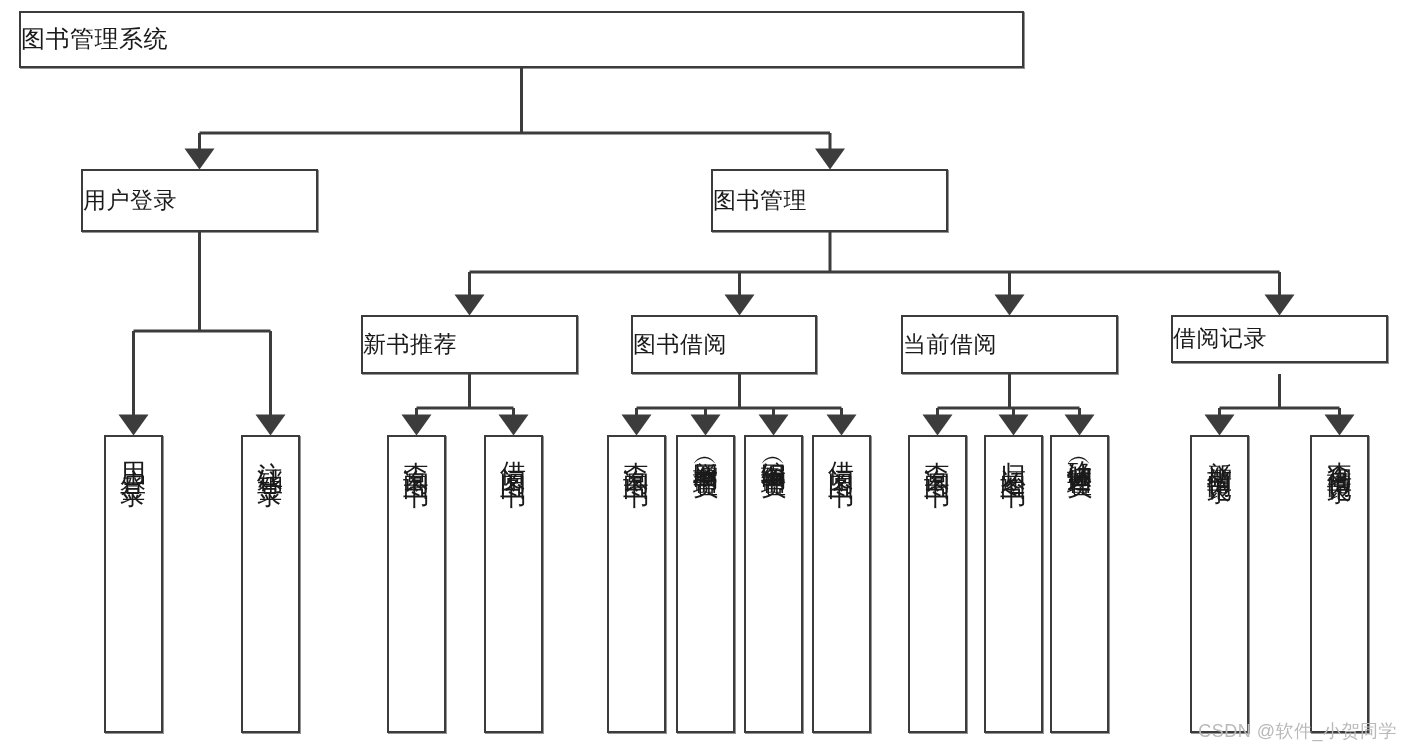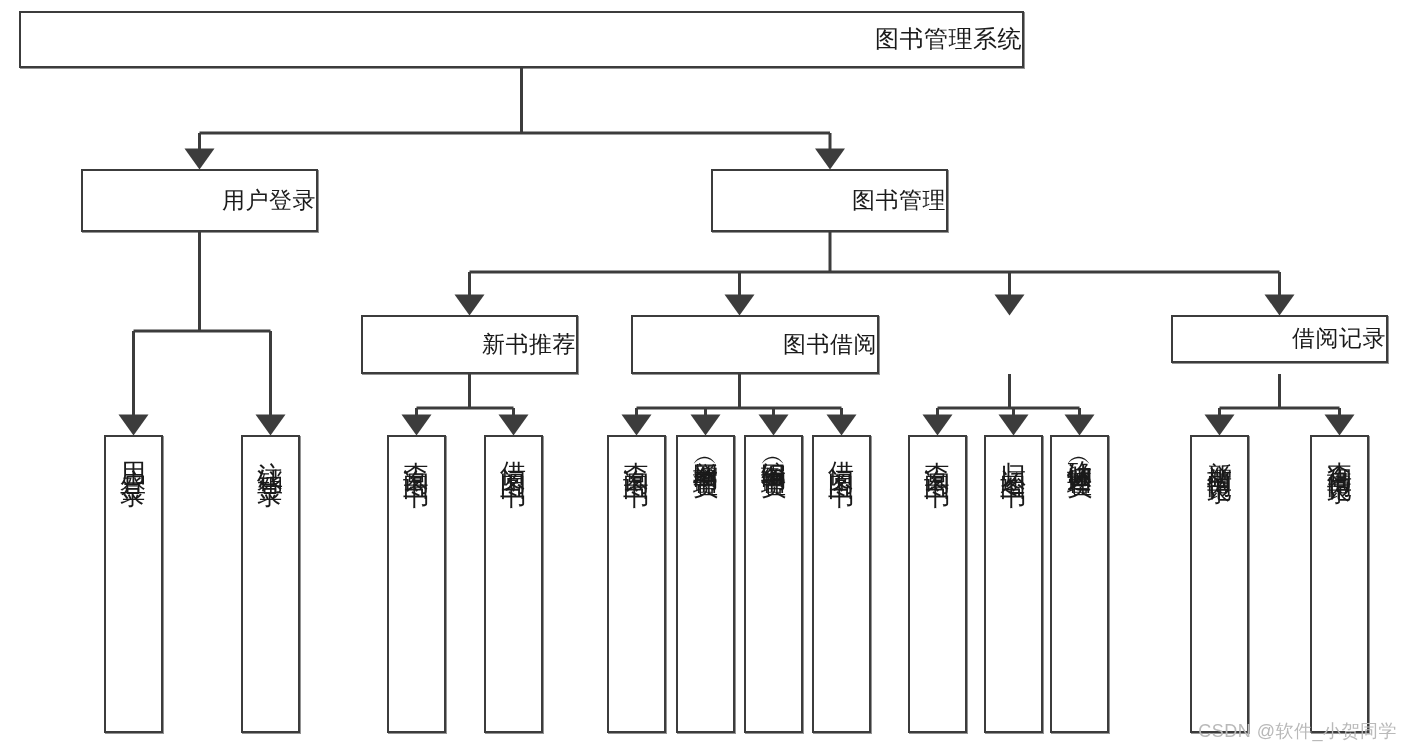--- a/index.html
+++ b/index.html
@@ -14,21 +14,21 @@
   svg.connectors{position:absolute;left:0;top:0;width:1405px;height:747px;pointer-events:none;}
 
   .node{
     position:absolute;
     box-sizing:border-box;
     background:#ffffff;
     border:2px solid #3c3c3c;
     box-shadow:1px 1px 0 rgba(60,60,60,0.55);
     display:flex;
     align-items:center;
-    justify-content:flex-end;
+    justify-content:flex-start;
     color:#1a1a1a;
   }
   .node .label{
     display:block;
     text-align:center;
     line-height:1.18;
     letter-spacing:0.5px;
   }
   
   .node.h .label{ font-size:23px; }
@@ -124,22 +124,25 @@
   <div class="node h" style="left:81px;top:169px;width:237px;height:63px;">
     <span class="label">用户登录</span>
   </div>
   <div class="node h" style="left:361px;top:315px;width:217px;height:59px;">
     <span class="label">新书推荐</span>
   </div>
 
   <div class="node h" style="left:711px;top:169px;width:237px;height:63px;">
     <span class="label">图书管理</span>
   </div>
-  <div class="node h" style="left:631px;top:315px;width:248px;height:59px;">
+  <div class="node h" style="left:631px;top:315px;width:186px;height:59px;">
     <span class="label">图书借阅</span>
+  </div>
+  <div class="node h" style="left:901px;top:315px;width:217px;height:59px;">
+    <span class="label">当前借阅</span>
   </div>
   <div class="node h" style="left:1171px;top:315px;width:217px;height:48px;">
     <span class="label">借阅记录</span>
   </div>
 
   <div class="node v" style="left:104px;top:435px;width:59px;height:298px;">
     <span class="label">用户登录</span>
   </div>
   <div class="node v" style="left:241px;top:435px;width:59px;height:298px;">
     <span class="label">注销登录</span>

